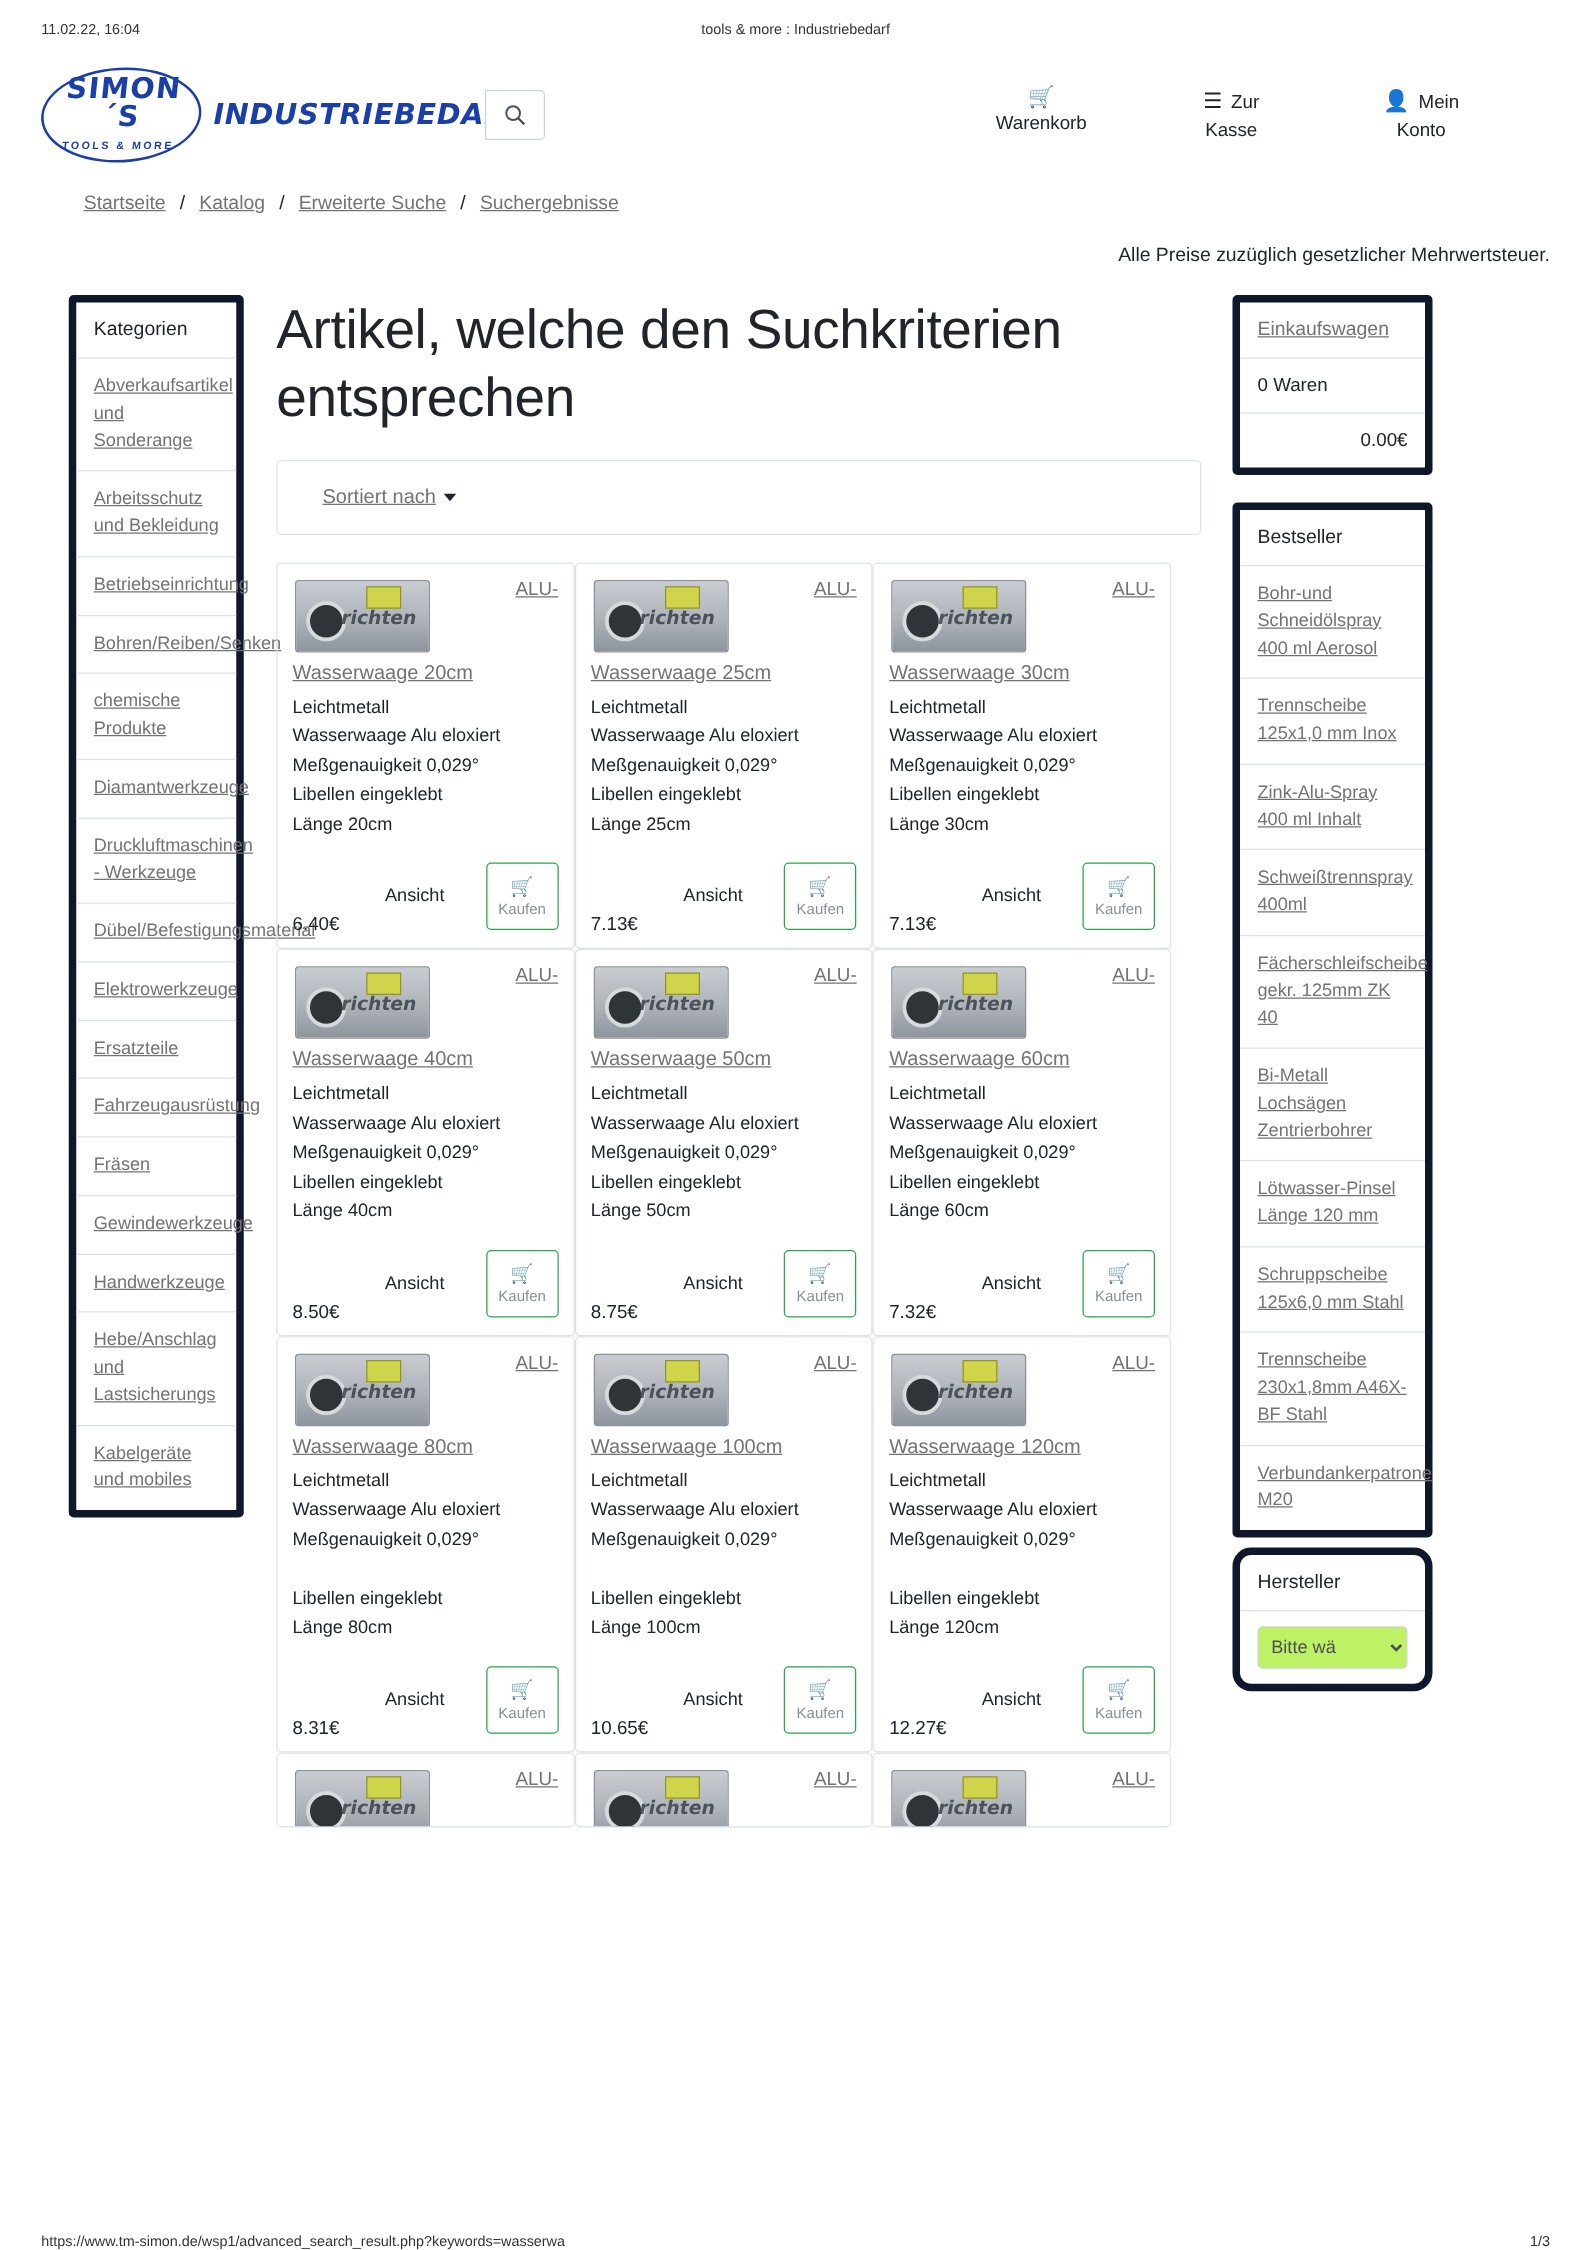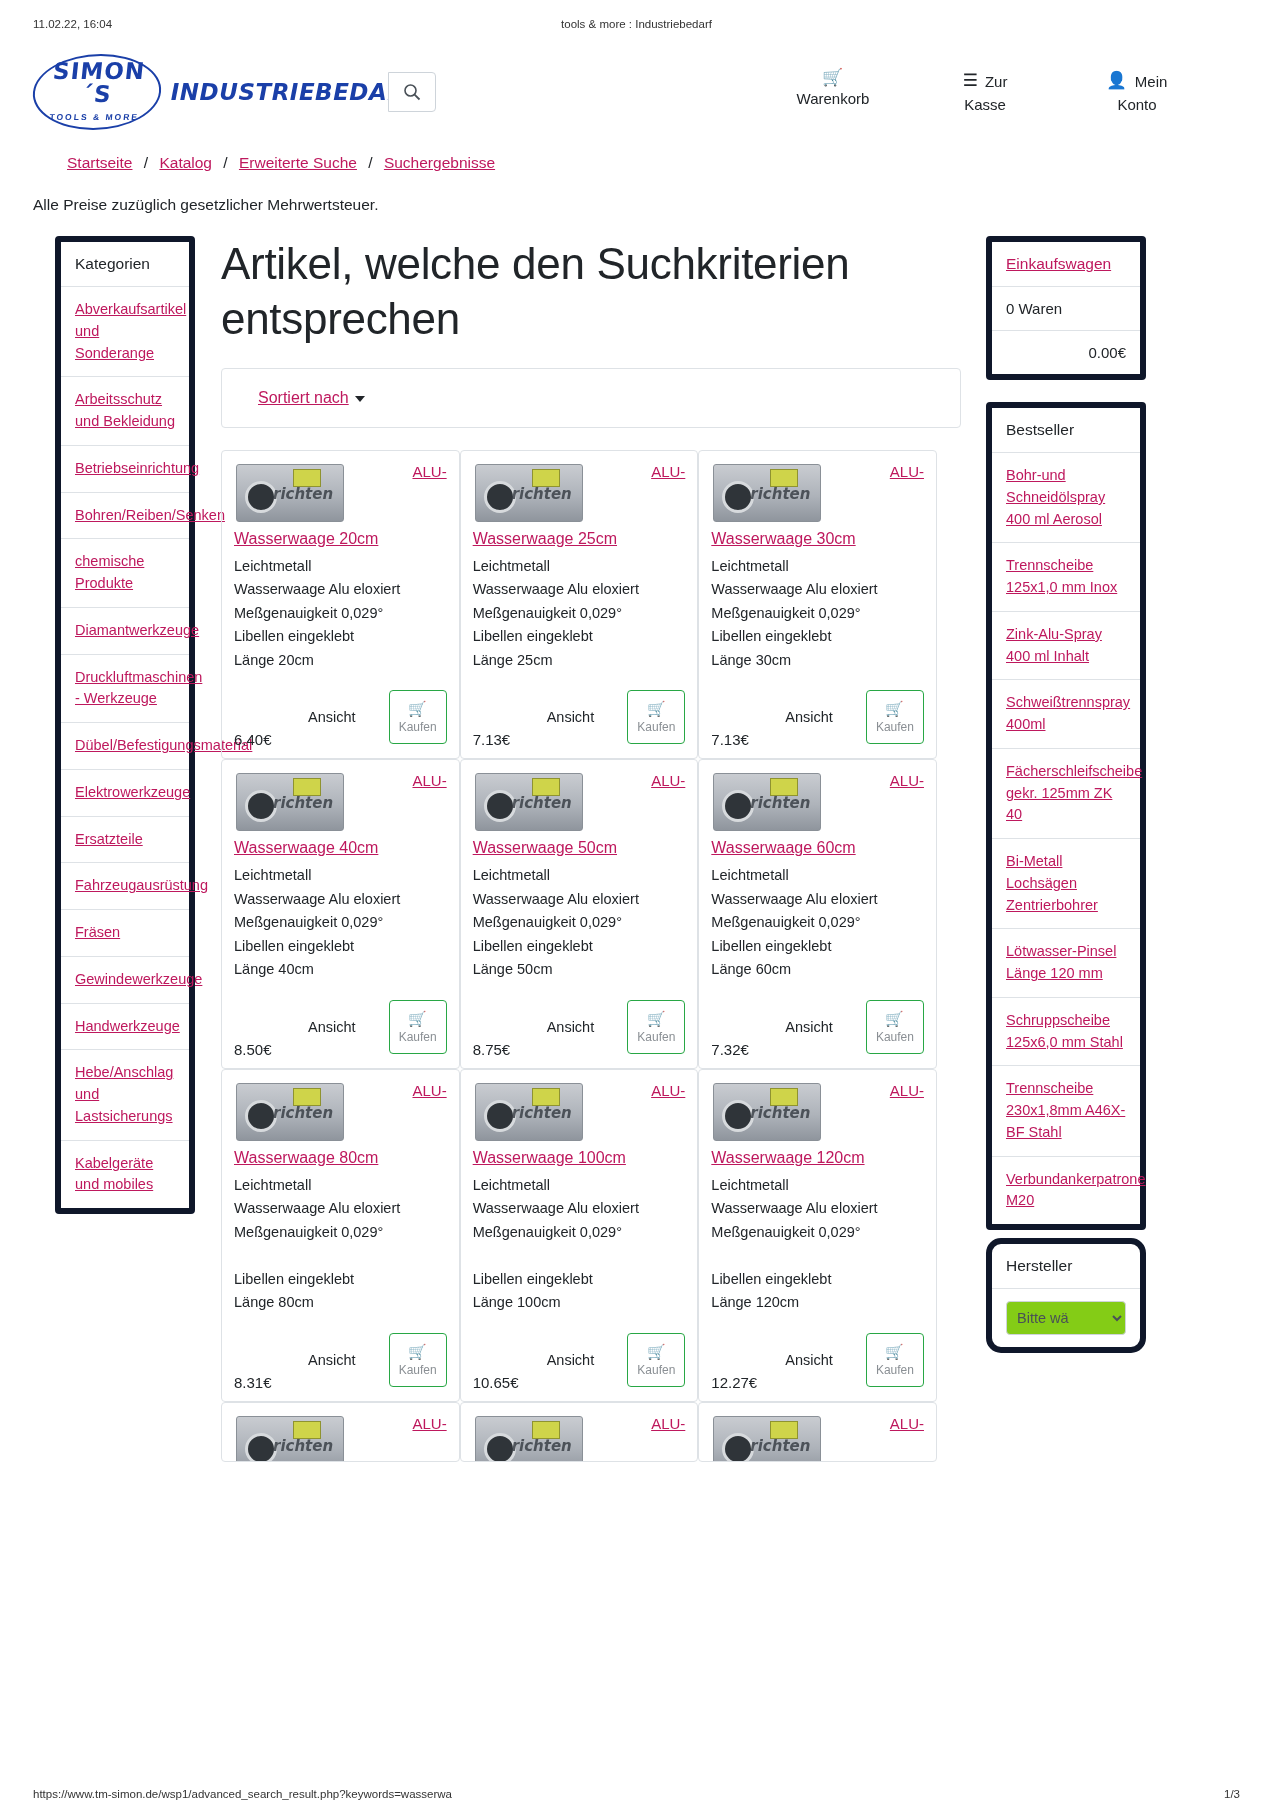--- a/index.html
+++ b/index.html
@@ -5,21 +5,21 @@
   * { box-sizing: border-box; }
   html, body { margin:0; padding:0; }
   body {
     width:1273px; height:1800px;
     background:#ffffff;
     font-family:"Liberation Sans", sans-serif;
     color:#212529;
     font-size:15px;
     position:relative;
   }
-  a { color:#be185d; text-decoration:underline; cursor:pointer; }
+  a { color:#737373; text-decoration:underline; cursor:pointer; }
 
   
   .print-head {
     position:absolute; top:18px; left:0; width:100%;
     font-size:11.5px; color:#333;
   }
   .print-head .ph-left { position:absolute; left:33px; top:0; }
   .print-head .ph-center { position:absolute; left:0; width:100%; text-align:center; top:0; }
   .print-foot {
     position:absolute; bottom:12px; left:0; width:100%;
@@ -71,21 +71,21 @@
   .util .util-ico { font-size:17px; line-height:1; }
   .util .util-lbl { font-size:15px; color:#212529; line-height:1.35; margin-top:3px; }
   .util.inline-lbl { display:block; }
   .util.inline-lbl .row1 { display:flex; align-items:center; justify-content:center; gap:7px; }
 
   
   .crumbs { padding:16px 0 10px 32px; font-size:15.5px; }
   .crumbs a { margin:0 2px; }
   .crumbs .sep { color:#212529; margin:0 5px; }
 
-  .tax-note { text-align:left; font-size:15.5px; color:#212529; padding:14px 0 22px 0; }
+  .tax-note { text-align:right; font-size:15.5px; color:#212529; padding:14px 0 22px 0; }
 
   
   .cols { display:flex; gap:0; align-items:flex-start; }
   .col-left { width:140px; margin-left:22px; }
   .col-mid { width:740px; margin-left:26px; }
   .col-right { width:160px; margin-left:25px; }
 
   .panel { border:6px solid #0f172a; border-radius:4px; background:#fff; }
   .panel-head { padding:13px 14px; font-size:15.5px; color:#212529; }
   .list-item { border-top:1px solid #dee2e6; padding:12px 14px; font-size:14.5px; line-height:1.5; }
@@ -137,21 +137,21 @@
   .buy-btn {
     width:58px; height:54px; border:1px solid #28a745; border-radius:4px;
     background:#fff; color:#8a8f94; font-size:12px; cursor:pointer;
     display:flex; flex-direction:column; align-items:center; justify-content:center; gap:2px;
     font-family:"Liberation Sans", sans-serif;
   }
   .buy-btn .bico { font-size:15px; color:#8a8f94; }
 
   select.mfr {
     width:100%; height:34px; border:1px solid #ced4da; border-radius:4px;
-    font-size:14.5px; padding:0 6px; background:#84cc16; color:#495057;
+    font-size:14.5px; padding:0 6px; background:#bef264; color:#495057;
     font-family:"Liberation Sans", sans-serif;
   }
   .cart-line { border-top:1px solid #dee2e6; padding:13px 14px; font-size:15px; }
   .cart-total { text-align:right; }
 </style>
 </head>
 <body>
 
 <div class="print-head">
   <span class="ph-left">11.02.22, 16:04</span>

